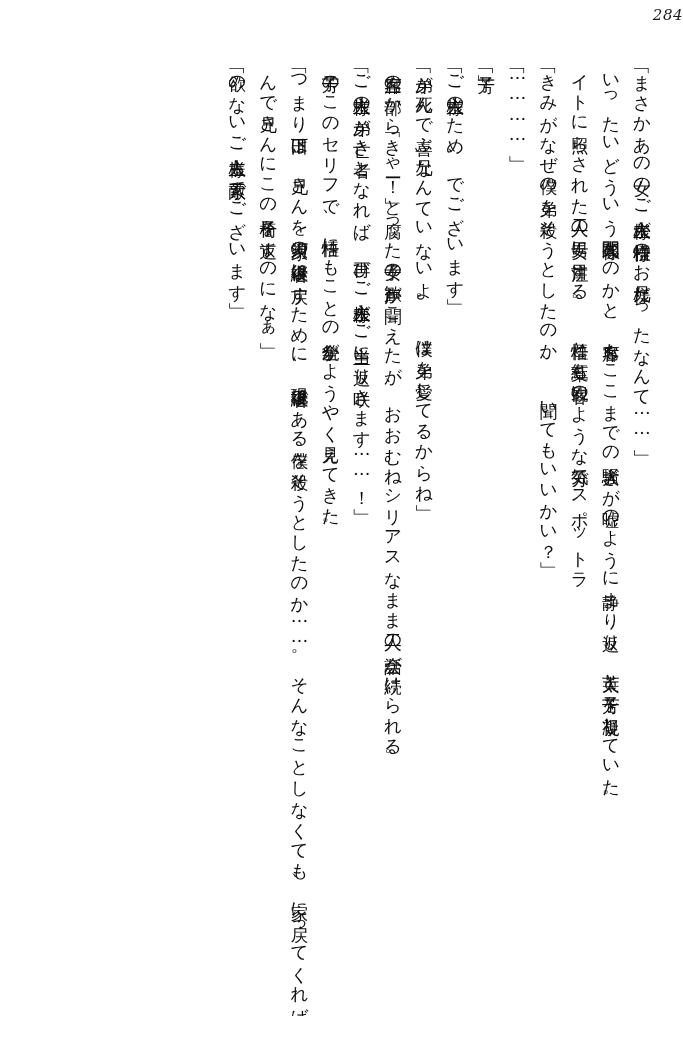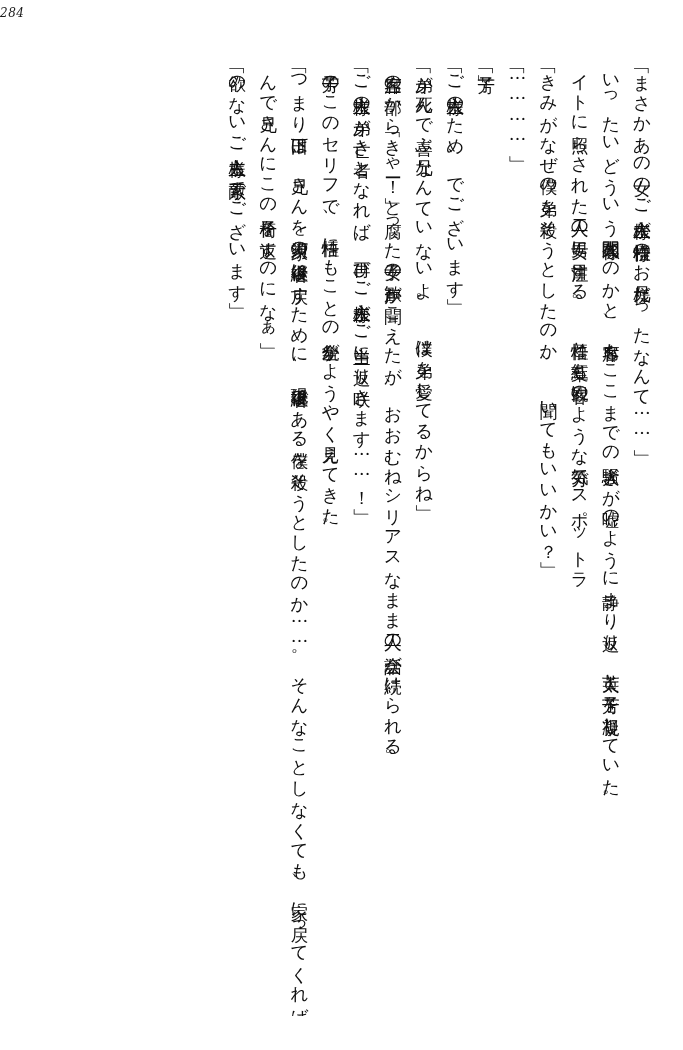--- a/index.html
+++ b/index.html
@@ -19,22 +19,22 @@
     width: 683px;
     height: 1050px;
     background: #ffffff;
     box-sizing: border-box;
   }
   .page-number {
     position: absolute;
     top: 6px;
     left: 0;
     width: 683px;
-    text-align: left;
-    font-size: 12px;
+    text-align: right;
+    font-size: 15px;
     font-style: italic;
     letter-spacing: 0.5px;
     color: #1a1a1a;
     font-family: "DejaVu Serif", "Liberation Serif", serif;
   }
   .body-text {
     position: absolute;
     top: 62px;
     right: 26px;
     left: 26px;

